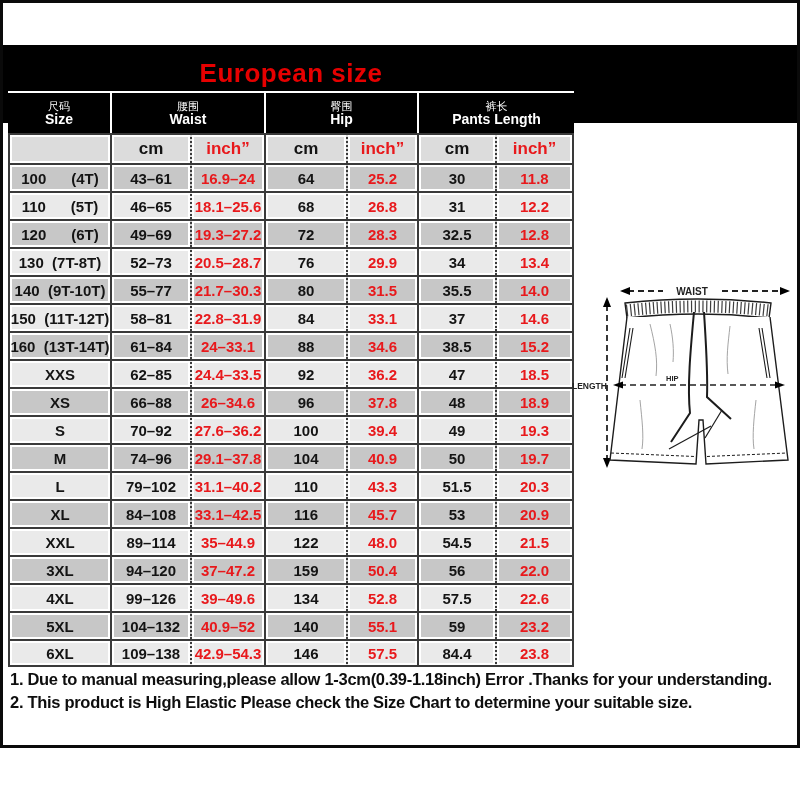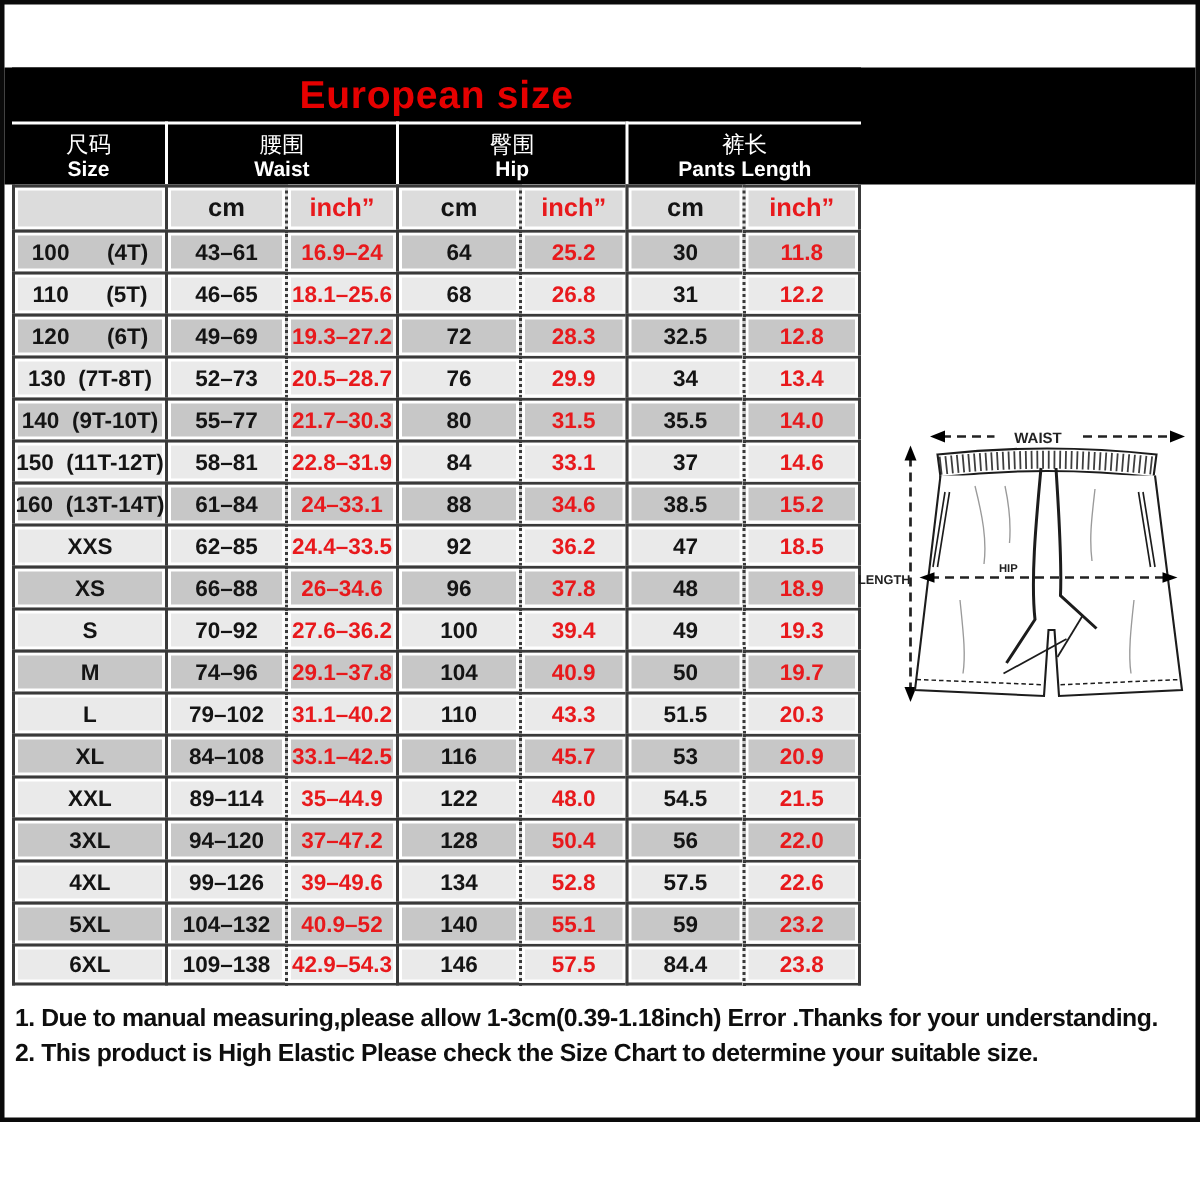--- a/index.html
+++ b/index.html
@@ -1,28 +1,28 @@
 <!DOCTYPE html>
 <html><head>
 <meta charset="utf-8">
 <style>
   * { margin:0; padding:0; box-sizing:border-box; }
   html,body { width:800px; height:800px; background:#ffffff; font-family:"Liberation Sans", sans-serif; }
   .page { position:relative; width:800px; height:800px; background:#fff; overflow:hidden; }
   .frame { position:absolute; left:0; top:0; width:800px; height:748px; border:3px solid #0a0a0a; background:#fff; }
   .black-band { position:absolute; left:3px; right:3px; top:45px; height:78px; background:#000; z-index:1; }
 
-  .size-table { position:absolute; left:8px; top:45px; z-index:2; border-collapse:separate; border-spacing:0; table-layout:fixed; width:566px; }
+  .size-table { position:absolute; left:8px; top:55px; z-index:2; border-collapse:separate; border-spacing:0; table-layout:fixed; width:566px; }
   .size-table td, .size-table th { overflow:hidden; text-align:center; vertical-align:middle; }
 
   .title-cell { background:#000; color:#e60000; font-size:26px; font-weight:700; height:36px; letter-spacing:0.5px; }
 
   .head-cell { background:#000; color:#ffffff; height:42px; border-top:2px solid #fff; border-left:2px solid #fff; font-weight:700; line-height:1.05; padding-top:2px; }
   .head-cell.first { border-left:0; }
-  .head-cell .zh { font-size:15px; font-weight:400; }
+  .head-cell .zh { font-size:11px; font-weight:400; }
   .head-cell .en { font-size:14px; }
 
   .body-cell { border-top:2px solid #3a3a3a; border-left:2px solid #3a3a3a; box-shadow:inset 0 0 0 2px #ffffff; font-weight:700; }
   .last-col { border-right:2px solid #3a3a3a; }
   .size-table tr:last-child td { border-bottom:2px solid #3a3a3a; }
   .unit-inch { border-left-style:dotted !important; }
 
   .subhead-row td { height:30px; background:#dcdcdc; font-size:17px; }
   .cell-red { color:#e8191c; }
   .cell-blk { color:#141414; }
@@ -208,21 +208,21 @@
           <td class="body-cell cell-red unit-inch">35–44.9</td>
           <td class="body-cell cell-blk">122</td>
           <td class="body-cell cell-red unit-inch">48.0</td>
           <td class="body-cell cell-blk">54.5</td>
           <td class="body-cell cell-red unit-inch last-col">21.5</td>
         </tr>
         <tr class="data-row row-dark">
           <td class="body-cell cell-blk size-col">3XL</td>
           <td class="body-cell cell-blk">94–120</td>
           <td class="body-cell cell-red unit-inch">37–47.2</td>
-          <td class="body-cell cell-blk">128</td>
+          <td class="body-cell cell-blk">159</td>
           <td class="body-cell cell-red unit-inch">50.4</td>
           <td class="body-cell cell-blk">56</td>
           <td class="body-cell cell-red unit-inch last-col">22.0</td>
         </tr>
         <tr class="data-row row-light">
           <td class="body-cell cell-blk size-col">4XL</td>
           <td class="body-cell cell-blk">99–126</td>
           <td class="body-cell cell-red unit-inch">39–49.6</td>
           <td class="body-cell cell-blk">134</td>
           <td class="body-cell cell-red unit-inch">52.8</td>

